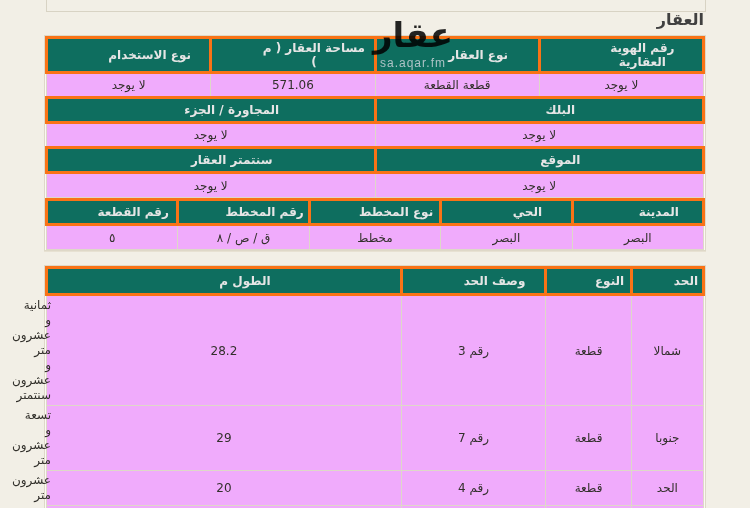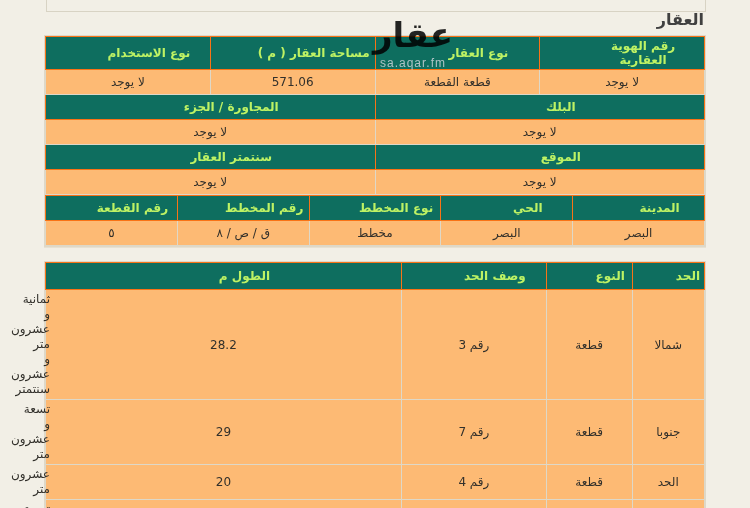--- a/index.html
+++ b/index.html
@@ -81,28 +81,28 @@
     border: 1px solid #ded8c8;
     font-size: 12px;
     height: 25px;
     text-align: center;
     vertical-align: middle;
     padding: 2px 4px;
     box-sizing: border-box;
   }
   .hdr {
     background: #0e6e5f;
-    color: #bef264;
+    color: #e5e5e5;
     font-weight: bold;
-    border: 1px solid #f97316;
+    border: 3px solid #f97316;
     font-size: 12px;
     padding-left: 46px;
   }
   .val {
-    background: #fdba74;
+    background: #f0abfc;
     color: #32302b;
   }
   .bounds {
     margin-top: 14px;
   }
   .bounds td, .bounds th {
     height: 33px;
   }
   .bounds .hdr {
     height: 27px;

